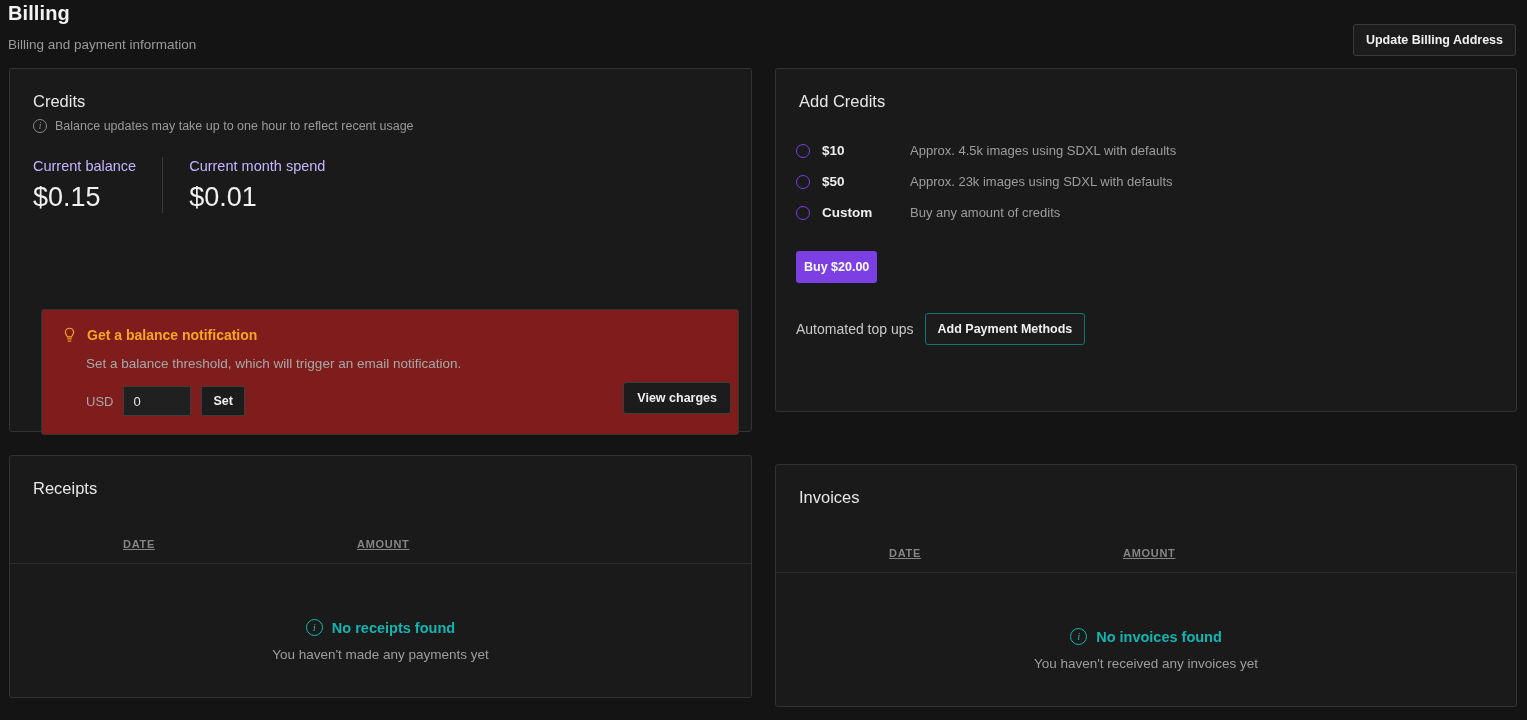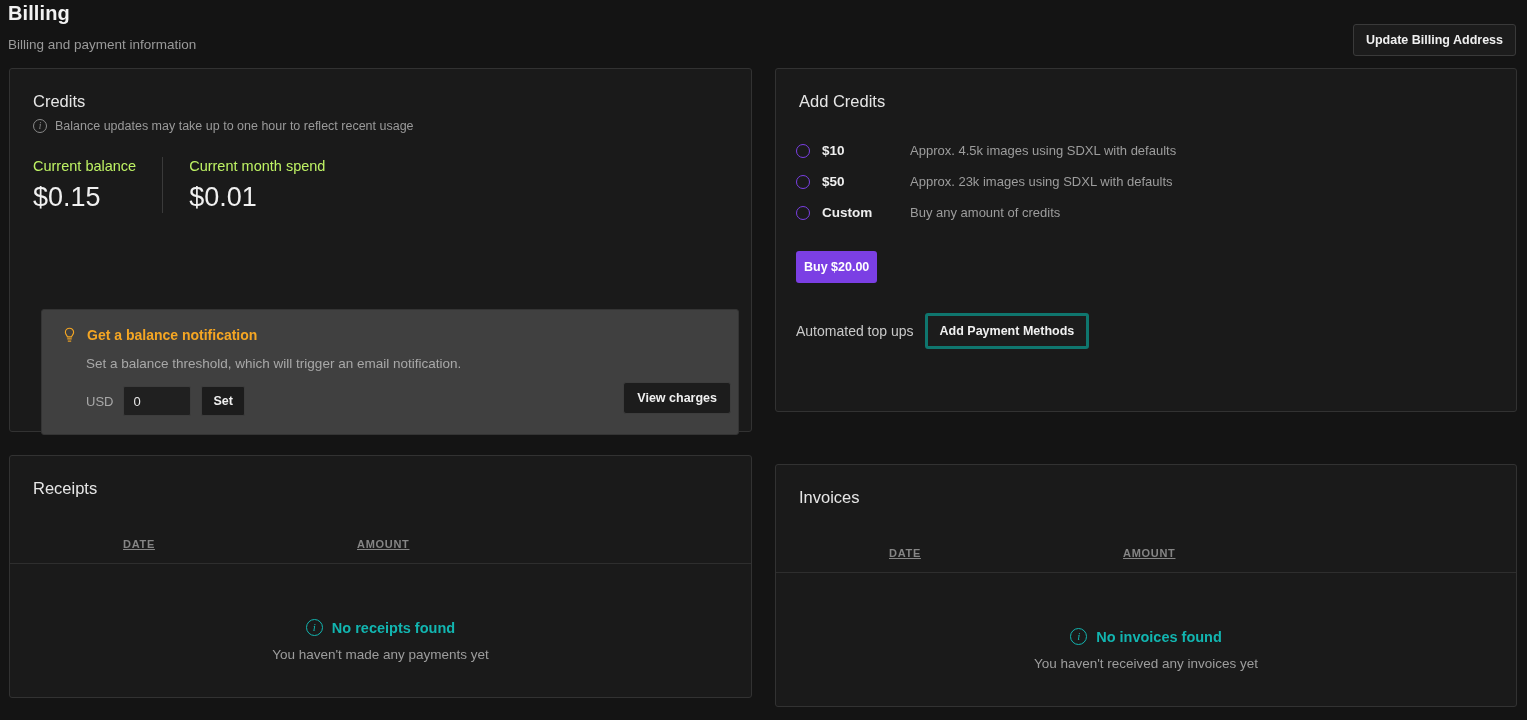--- a/index.html
+++ b/index.html
@@ -51,26 +51,26 @@
   }
   .info-circle {
     width: 14px; height: 14px; border-radius: 50%;
     border: 1px solid #8a8a8a; color: #8a8a8a;
     font-size: 9.5px; line-height: 12px; text-align: center;
     font-family: "Liberation Serif", serif; font-style: italic; flex: none;
   }
   .stats { display: flex; padding: 24px 0 0 23px; }
   .stat { padding-right: 26px; }
   .stat + .stat { border-left: 1px solid #3a3a3a; padding-left: 26px; padding-right: 0; }
-  .stat-label { font-size: 14.5px; color: #bef264; line-height: 18px; }
+  .stat-label { font-size: 14.5px; color: #c4b5fd; line-height: 18px; }
   .stat-value { font-size: 27px; color: #f0f0f0; margin-top: 6px; line-height: 32px; font-weight: normal; }
 
   .notify-box {
     position: absolute; left: 31px; top: 240px; width: 698px; height: 126px;
-    border: 1px solid #343434; border-radius: 3px; background: #404040;
+    border: 1px solid #343434; border-radius: 3px; background: #7f1d1d;
   }
   .notify-head { display: flex; align-items: center; gap: 10px; padding: 17px 0 0 20px; }
   .bulb-icon { width: 15px; height: 17px; flex: none; }
   .notify-title { color: #f5a623; font-size: 14px; font-weight: bold; line-height: 17px; }
   .notify-desc { color: #a8a8a8; font-size: 13.5px; padding: 11px 0 0 44px; line-height: 18px; }
   .notify-row { display: flex; align-items: center; gap: 10px; padding: 13px 0 0 44px; }
   .usd-label { color: #a8a8a8; font-size: 13px; }
   .usd-input {
     width: 68px; height: 30px; background: #202020;
     border: 1px solid #3d3d3d; border-radius: 2px;
@@ -103,21 +103,21 @@
   .opt-label { color: #eeeeee; font-size: 13.5px; font-weight: bold; width: 88px; }
   .opt-desc { color: #9d9d9d; font-size: 13px; }
   .buy-btn {
     margin: 23px 0 3px 20px; background: #7b3fe4; border: none; border-radius: 3px;
     color: #ffffff; font-size: 12.5px; font-weight: bold; padding: 9px 8px; cursor: pointer;
     font-family: "Liberation Sans", sans-serif;
   }
   .topups-row { display: flex; align-items: center; gap: 11px; padding: 27px 0 0 20px; }
   .topups-label { color: #c9c9c9; font-size: 14px; }
   .add-pay-btn {
-    background: #1c1c1c; border: 3px solid #0f766e; border-radius: 3px;
+    background: #1c1c1c; border: 1px solid #0f766e; border-radius: 3px;
     color: #f0f0f0; font-size: 12.5px; font-weight: bold; padding: 8px 12px; cursor: pointer;
     font-family: "Liberation Sans", sans-serif;
   }
 
   
   .table-head {
     position: relative; margin-top: 36px; height: 30px;
     border-bottom: 1px solid #2e2e2e;
   }
   .th { position: absolute; top: 4px; font-size: 11px; font-weight: bold; color: #858585; letter-spacing: .7px; text-decoration: underline; }

